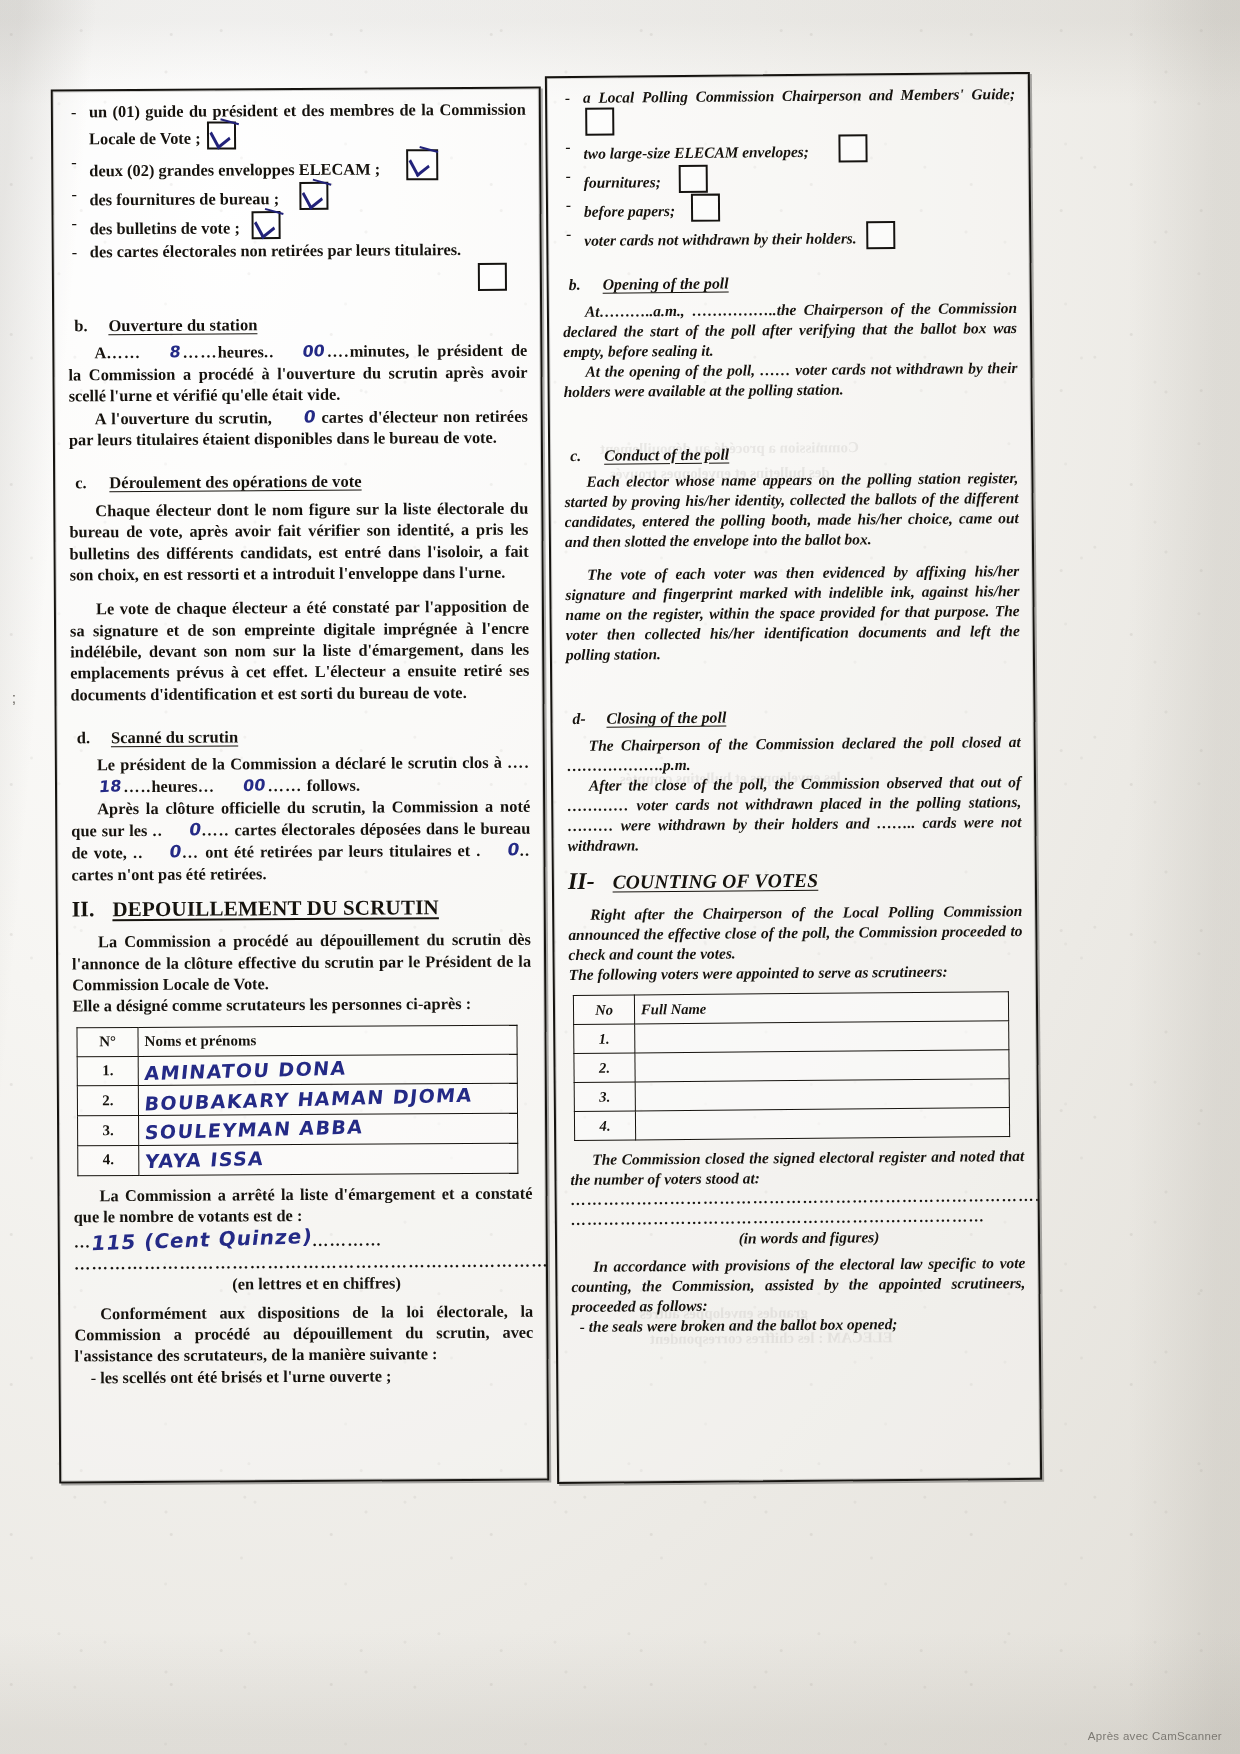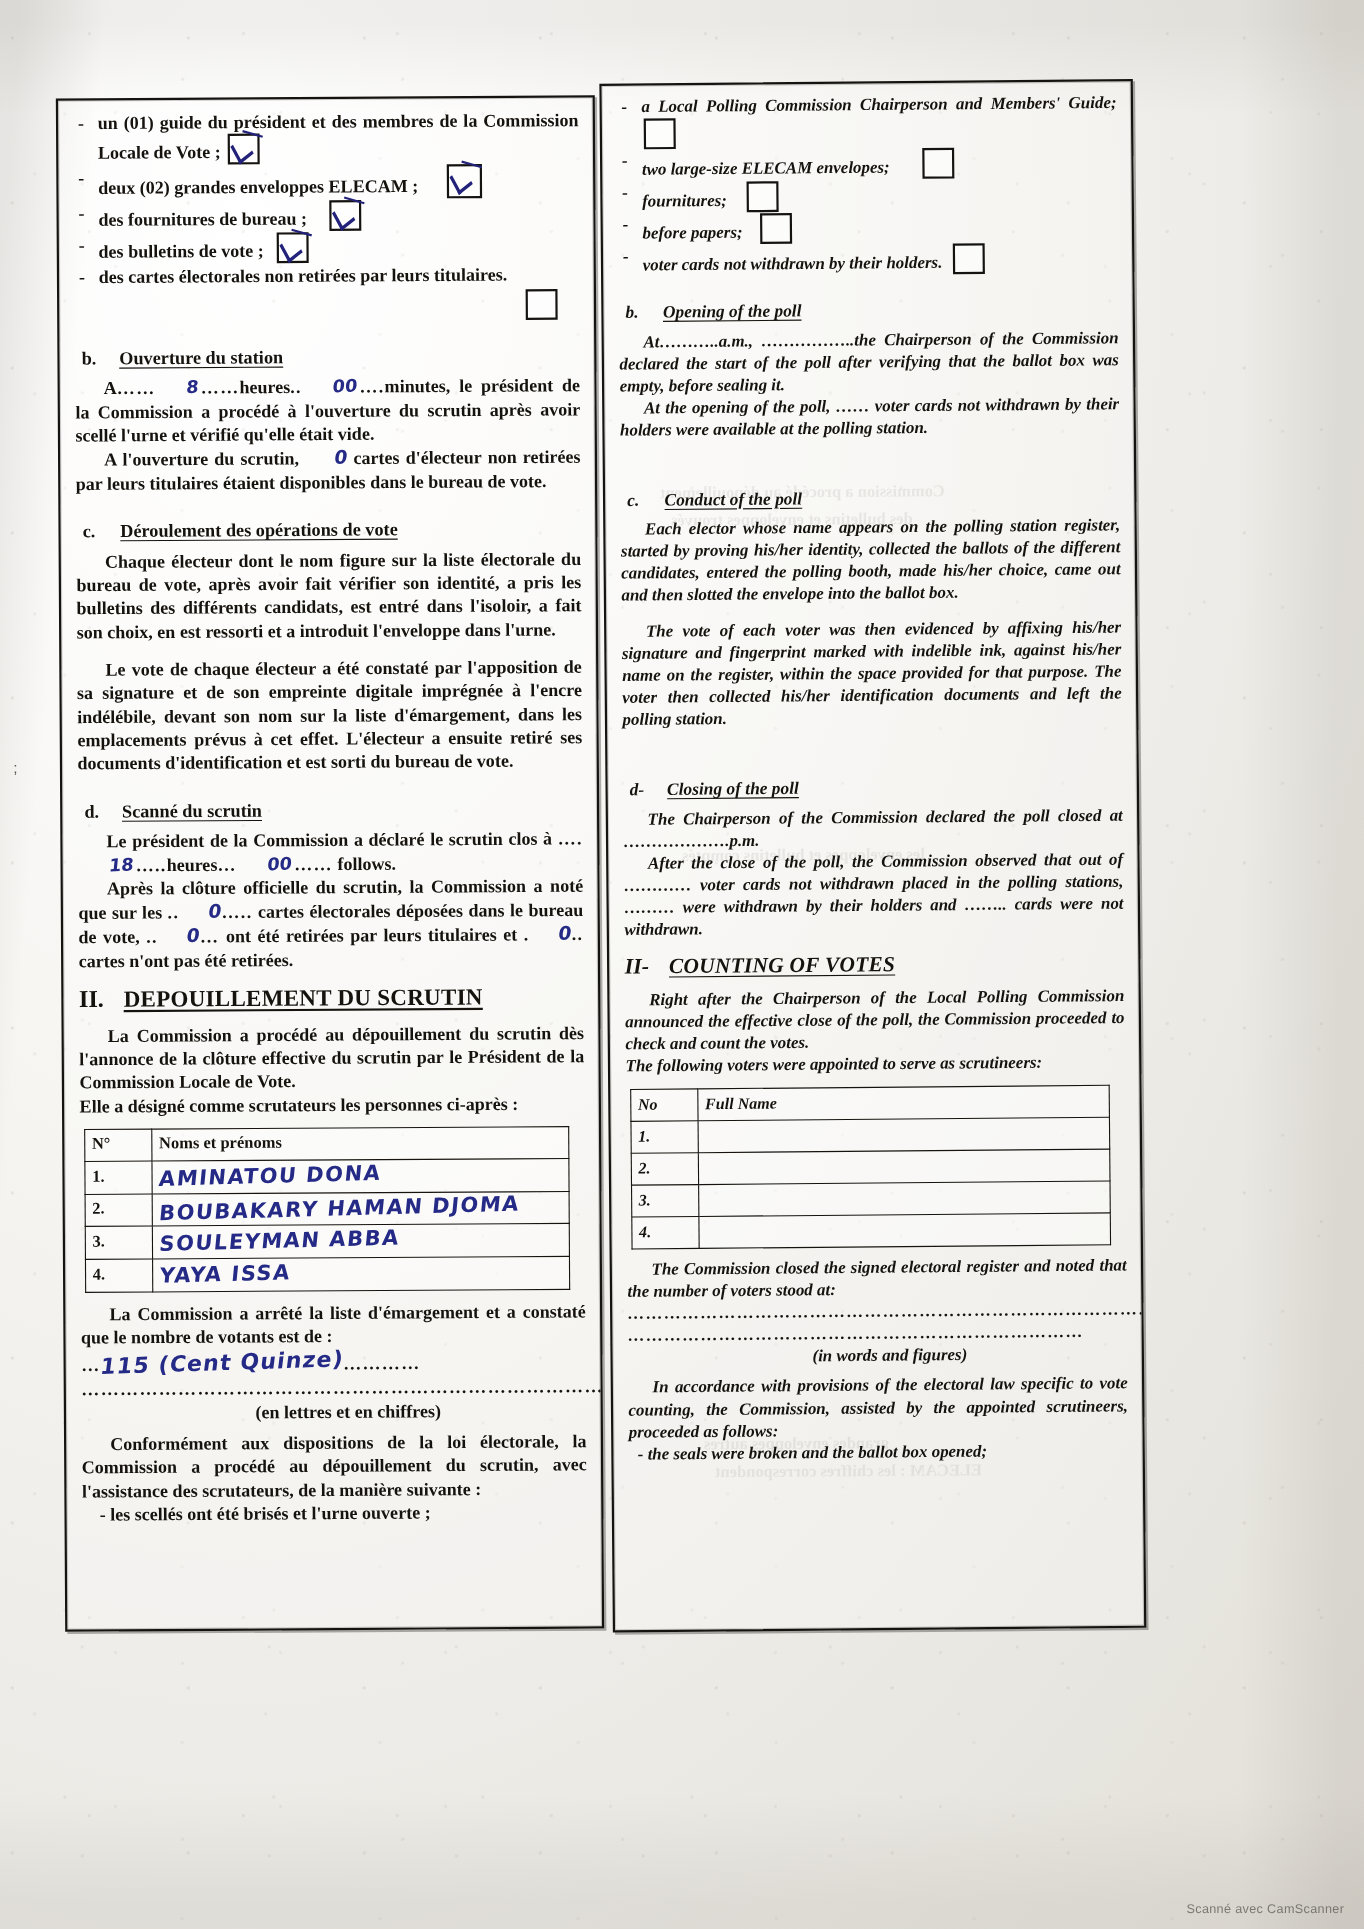--- a/index.html
+++ b/index.html
@@ -128,39 +128,39 @@
   .roman-head .num{
     font-family:"Liberation Serif", serif;
     font-weight:700;font-size:22px;
   }
   .roman-head .ttl{
     font-family:"Liberation Serif", serif;
     font-weight:700;font-size:21px;
     text-decoration:underline;text-underline-offset:3px;
     letter-spacing:.2px;
   }
-  .en .roman-head .num{font-size:20px;}
+  .en .roman-head .num{font-size:24px;}
   .en .roman-head .ttl{font-size:19.5px;font-style:italic;}
 
   
   table.names{
     border-collapse:collapse;
     width:96%;
     margin:10px auto 9px 4px;
     background:rgba(255,255,255,.45);
   }
   table.names th,table.names td{
     border:1.6px solid #17140f;
     padding:2px 6px;
     font-family:"Liberation Serif", serif;
     font-weight:700;font-size:15px;
     text-align:left;
     height:24px;
   }
-  table.names th.c-no,table.names td.c-no{width:48px;text-align:left;}
+  table.names th.c-no,table.names td.c-no{width:48px;text-align:center;}
   .en table.names th,.en table.names td{font-style:italic;font-size:14.6px;}
 
   
   .hw{
     font-family:"DejaVu Sans", sans-serif;
     color:#242a86;
     font-weight:700;
     letter-spacing:1.4px;
     font-size:19px;
     display:inline-block;
@@ -444,14 +444,14 @@
       <p style="text-indent:0" class="dots">…………………………………………………………………………………………</p>
       <p style="text-indent:0" class="dots">…………………………………………………………………</p>
       <p class="center">(in words and figures)</p>
 
       <div class="spacer-s"></div>
       <p>In accordance with provisions of the electoral law specific to vote counting, the Commission, assisted by the appointed scrutineers, proceeded as follows:</p>
       <p style="text-indent:8px">- the seals were broken and the ballot box opened;</p>
     </div>
   </div>
 
-  <div id="scan-credit">Scanné avec CamScanner</div>
+  <div id="scan-credit">Après avec CamScanner</div>
 </div>
 
 </body></html>

